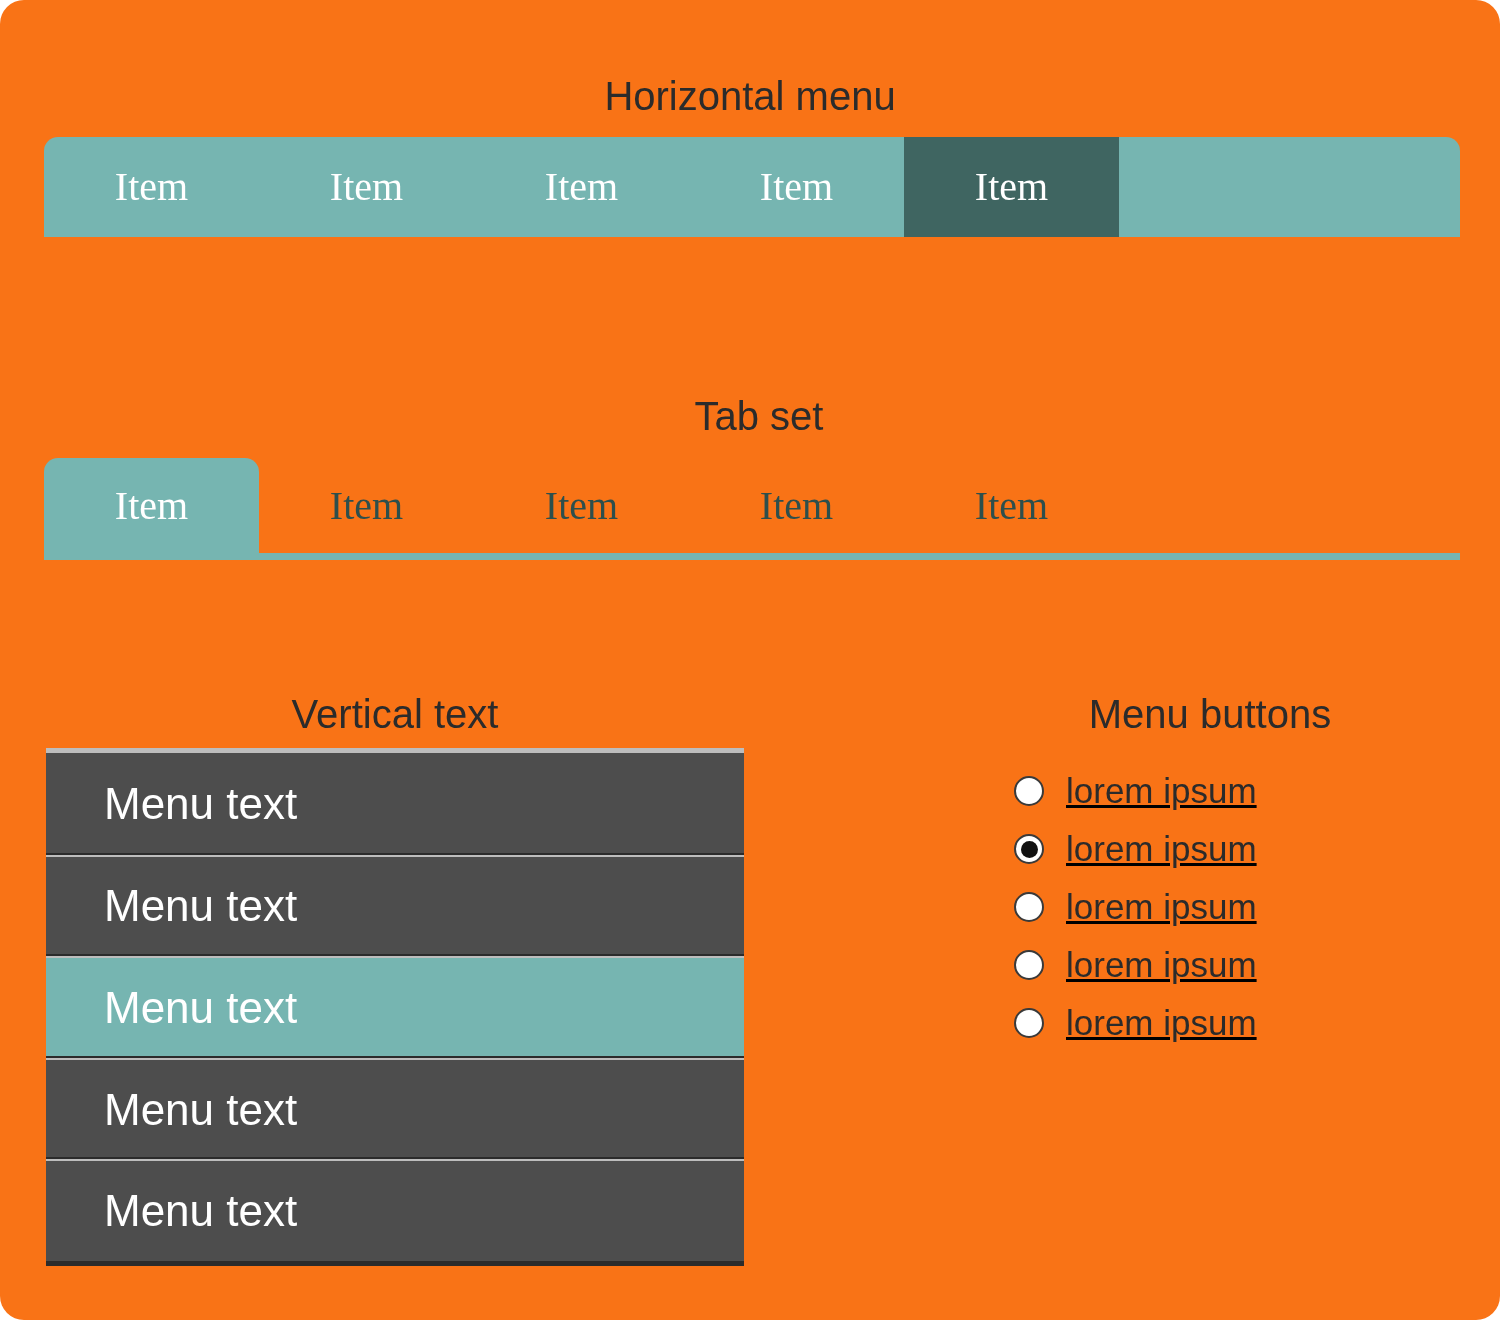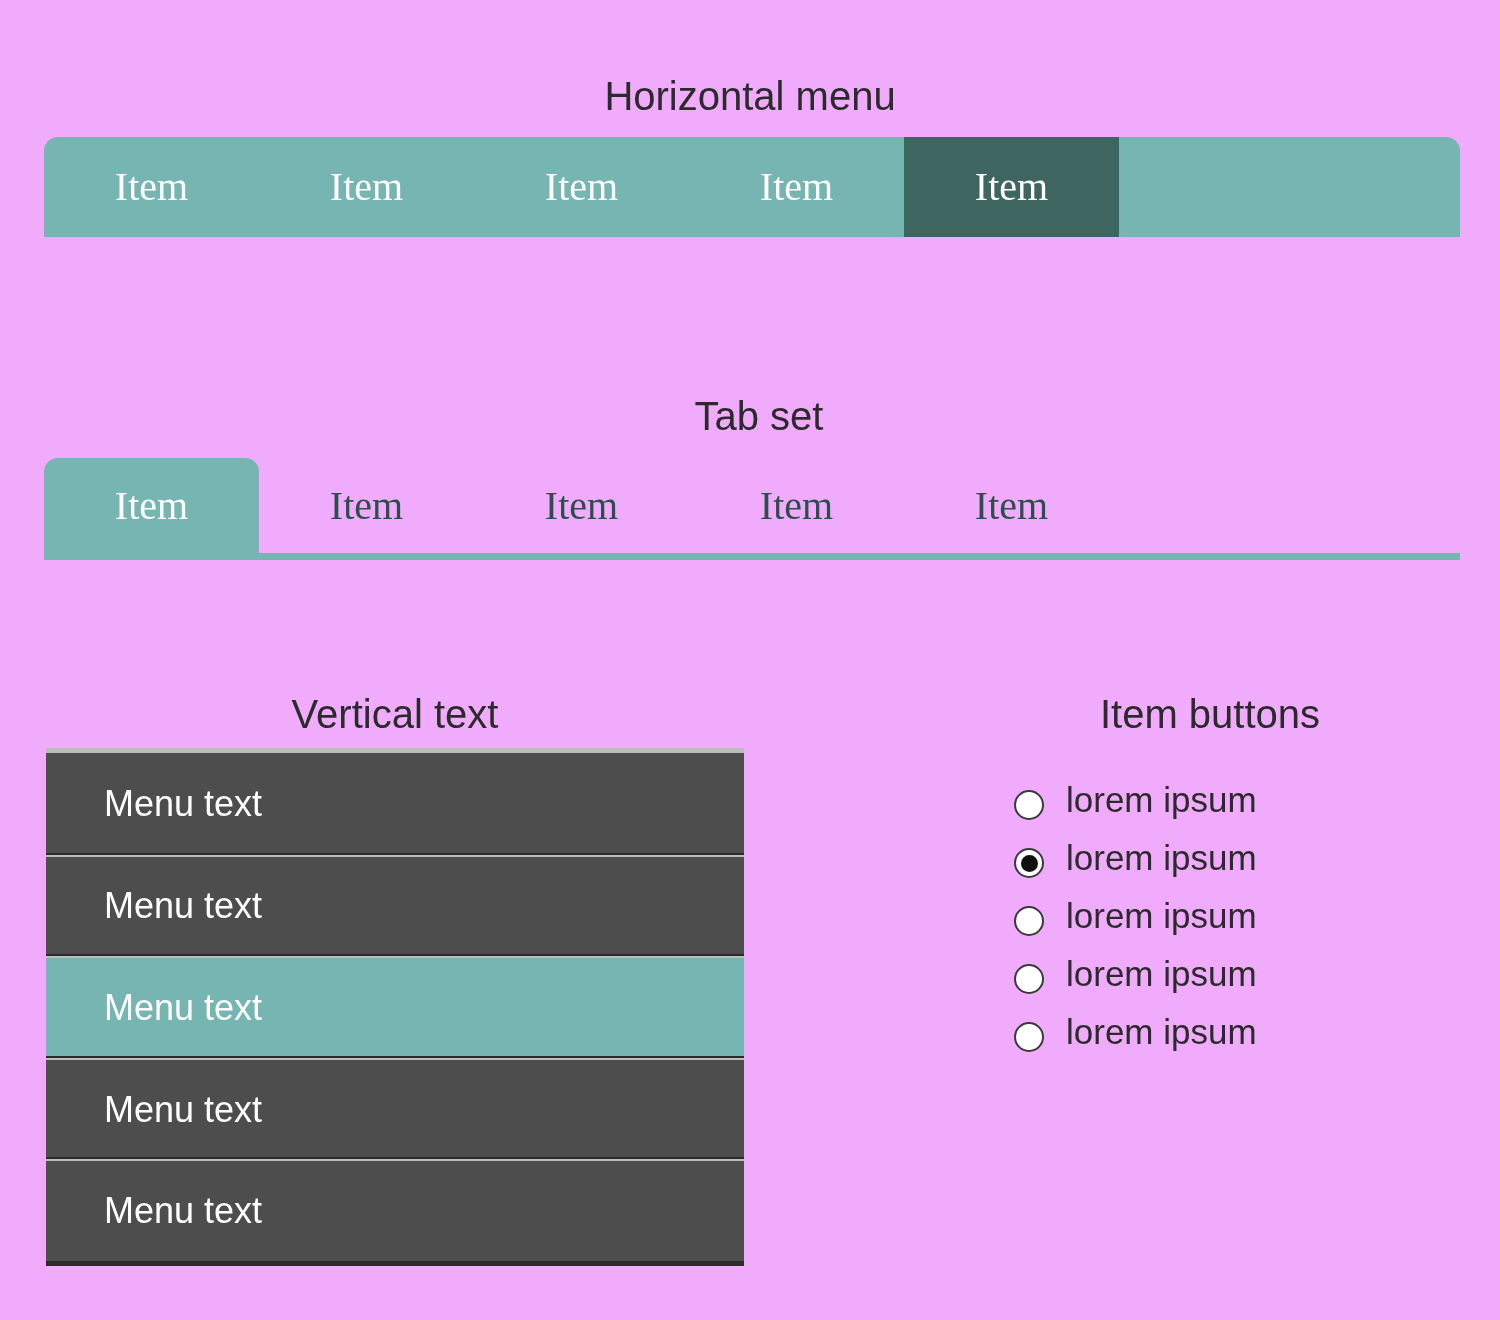--- a/index.html
+++ b/index.html
@@ -9,21 +9,22 @@
     height: 1320px;
     background: #ffffff;
     font-family: "Liberation Sans", sans-serif;
     overflow: hidden;
   }
 
   #canvas {
     position: relative;
     width: 1500px;
     height: 1320px;
-    background: #f0abfc;
+    background: #f97316;
+    border-radius: 24px;
   }
 
   
   .section-title {
     position: absolute;
     font-family: "Liberation Sans", sans-serif;
     font-size: 40px;
     font-weight: 400;
     color: #2b2b2b;
     white-space: nowrap;
@@ -127,21 +128,21 @@
   }
 
   .vmenu-item {
     position: relative;
     height: 101.6px;
     display: flex;
     align-items: center;
     background: #4d4d4d;
     color: #ffffff;
     font-family: "Liberation Sans", sans-serif;
-    font-size: 36px;
+    font-size: 44px;
     padding-left: 58px;
     user-select: none;
   }
   .vmenu-item + .vmenu-item {
     border-top: 2px solid #bdbdbd;
     box-shadow: inset 0 -2px 0 0 rgba(0,0,0,0);
   }
   .vmenu-item + .vmenu-item::before {
     content: "";
     position: absolute;
@@ -160,22 +161,23 @@
 
   #radio-group {
     position: absolute;
     left: 1014px;
     top: 762px;
     width: 420px;
   }
 
   .radio-row {
     display: flex;
-    align-items: flex-end;
+    align-items: center;
     height: 58px;
+    text-decoration: underline;
   }
 
   .radio-mark {
     flex: 0 0 auto;
     width: 30px;
     height: 30px;
     border: 2.5px solid #3a3a3a;
     border-radius: 50%;
     background: #ffffff;
     display: flex;
@@ -262,21 +264,21 @@
       <span>Menu text</span>
     </div>
     <div class="vmenu-item">
       <span>Menu text</span>
     </div>
     <div class="vmenu-item">
       <span>Menu text</span>
     </div>
   </div>
 
-  <div class="section-title" id="radio-buttons-title">Item buttons</div>
+  <div class="section-title" id="radio-buttons-title">Menu buttons</div>
 
   <div id="radio-group">
     <div class="radio-row">
       <span class="radio-mark">
           <span class="dot"></span>
         </span>
       <span class="radio-label">lorem ipsum</span>
     </div>
     <div class="radio-row selected">
       <span class="radio-mark">

